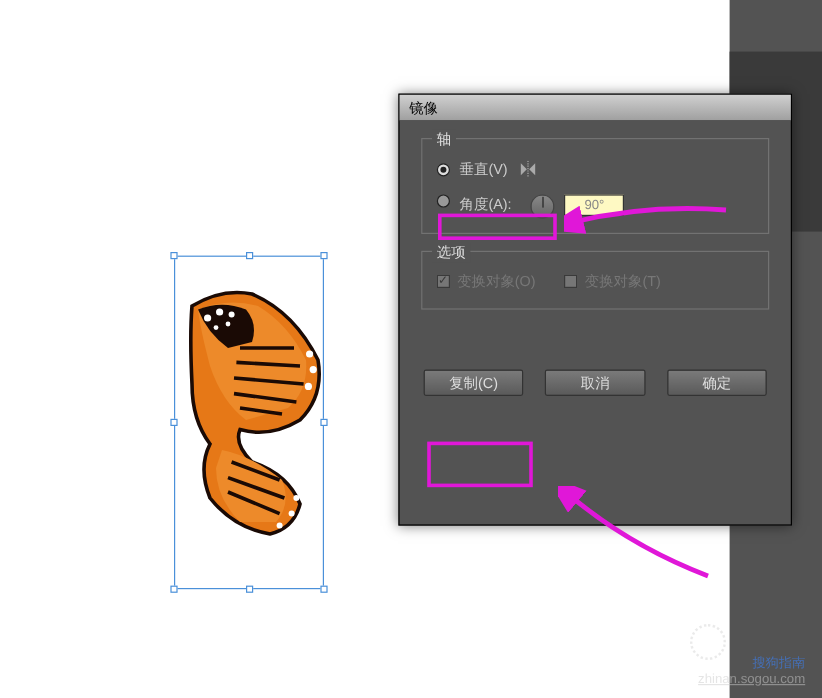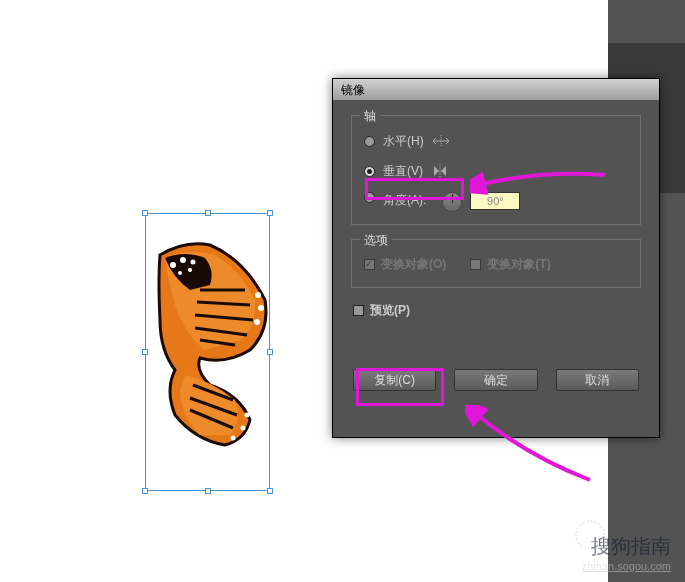--- a/index.html
+++ b/index.html
@@ -37,30 +37,30 @@
     
     .angle-row { display: flex; align-items: flex-start; }
     .angle-dial { width: 20px; height: 20px; border-radius: 50%; background: linear-gradient(#888, #666); border: 1px solid #444; margin: 0 8px; position: relative; }
     .angle-dial::after { content: ''; position: absolute; width: 1px; height: 9px; background: #222; left: 9px; top: 1px; }
     .angle-input { width: 50px; height: 18px; background: #fef9c3; border: 1px solid #333; text-align: center; font-size: 11px; color: #888; }
     
     .checkbox-row { display: flex; align-items: center; gap: 6px; }
     .checkbox { width: 11px; height: 11px; border: 1px solid #222; background: #999; position: relative; }
     .checkbox.checked::after { content: '✓'; position: absolute; font-size: 10px; color: #222; top: -2px; left: 0; }
     .checkbox.disabled { opacity: 0.5; }
-    .check-label { color: #999; font-size: 12px; font-weight: bold; }
+    .check-label { color: #999; font-size: 12px; }
     .check-label.disabled { color: #777; }
     
     .preview-row { display: flex; align-items: center; margin: 10px 0 14px 2px; }
     
     .button-row { display: flex; gap: 18px; padding: 0 2px; }
     .btn { flex: 1; height: 22px; background: linear-gradient(#7a7a7a, #5a5a5a); border: 1px solid #333; color: #ddd; font-size: 12px; text-align: center; line-height: 20px; cursor: pointer; border-radius: 2px; margin-top: 36px; }
     
     .arrow { position: absolute; pointer-events: none; }
-    .watermark { position: absolute; right: 14px; bottom: 22px; color: #0f172a; font-size: 20px; opacity: 0.6; }
+    .watermark { position: absolute; right: 14px; bottom: 22px; color: #3b82f6; font-size: 11px; opacity: 0.6; }
     .watermark-sub { position: absolute; right: 14px; bottom: 10px; color: #ccc; font-size: 11px; opacity: 0.5; text-decoration: underline; }
     .wm-circle { position: absolute; right: 80px; bottom: 32px; width: 30px; height: 30px; border: 2px dotted #ccc; border-radius: 50%; opacity: 0.4; }
   </style>
 </head>
 <body>
 
 <div class="canvas-area"></div>
 <div class="dark-sidebar"></div>
 <div class="dark-bg-strip"></div>
 
@@ -95,28 +95,20 @@
     <circle cx="88" cy="188" r="2.5" fill="#fff"></circle>
     <circle cx="78" cy="198" r="2.5" fill="#fff"></circle>
 </svg>
 
 <div class="dialog">
   <div class="dialog-titlebar">镜像</div>
   <div class="dialog-body">
     <div class="fieldset">
       <div class="fieldset-legend">轴</div>
       <div class="radio-row">
-        <div class="radio"></div>
-        <span class="radio-label">水平(H)</span>
-        <svg class="axis-icon" viewBox="0 0 18 14">
-            <path d="M1 7 L17 7 M1 7 L4 4 M1 7 L4 10 M17 7 L14 4 M17 7 L14 10" stroke="#aaa" stroke-width="1" fill="none"></path>
-            <line x1="9" y1="1" x2="9" y2="13" stroke="#aaa" stroke-dasharray="1,1"></line>
-          </svg>
-      </div>
-      <div class="radio-row">
         <div class="radio checked"></div>
         <span class="radio-label">垂直(V)</span>
         <svg class="axis-icon" viewBox="0 0 18 14">
             <path d="M3 2 L3 12 L8 7 Z" fill="#aaa"></path>
             <path d="M15 2 L15 12 L10 7 Z" fill="#aaa"></path>
             <line x1="9" y1="0" x2="9" y2="14" stroke="#aaa" stroke-dasharray="1,1"></line>
           </svg>
       </div>
       <div class="radio-row angle-row" style="margin-bottom:0">
         <div class="radio"></div>
@@ -130,29 +122,25 @@
       <div class="fieldset-legend">选项</div>
       <div class="checkbox-row">
         <div class="checkbox checked disabled"></div>
         <span class="check-label disabled">变换对象(O)</span>
         <div style="width:12px"></div>
         <div class="checkbox disabled"></div>
         <span class="check-label disabled">变换对象(T)</span>
       </div>
     </div>
 
-    <div class="preview-row">
-      <div class="checkbox"></div>
-      <span class="check-label" style="margin-left:6px;color:#ccc">预览(P)</span>
-    </div>
 
     <div class="button-row">
       <div class="btn">复制(C)</div>
+      <div class="btn">取消</div>
       <div class="btn">确定</div>
-      <div class="btn">取消</div>
     </div>
   </div>
 </div>
 
 <div class="highlight-box hl-vertical"></div>
 <div class="highlight-box hl-copy"></div>
 
 <svg class="arrow" style="left:470px;top:165px;width:140px;height:30px">
   <defs>
       <marker id="ah1" markerWidth="10" markerHeight="10" refX="2" refY="3" orient="auto">

